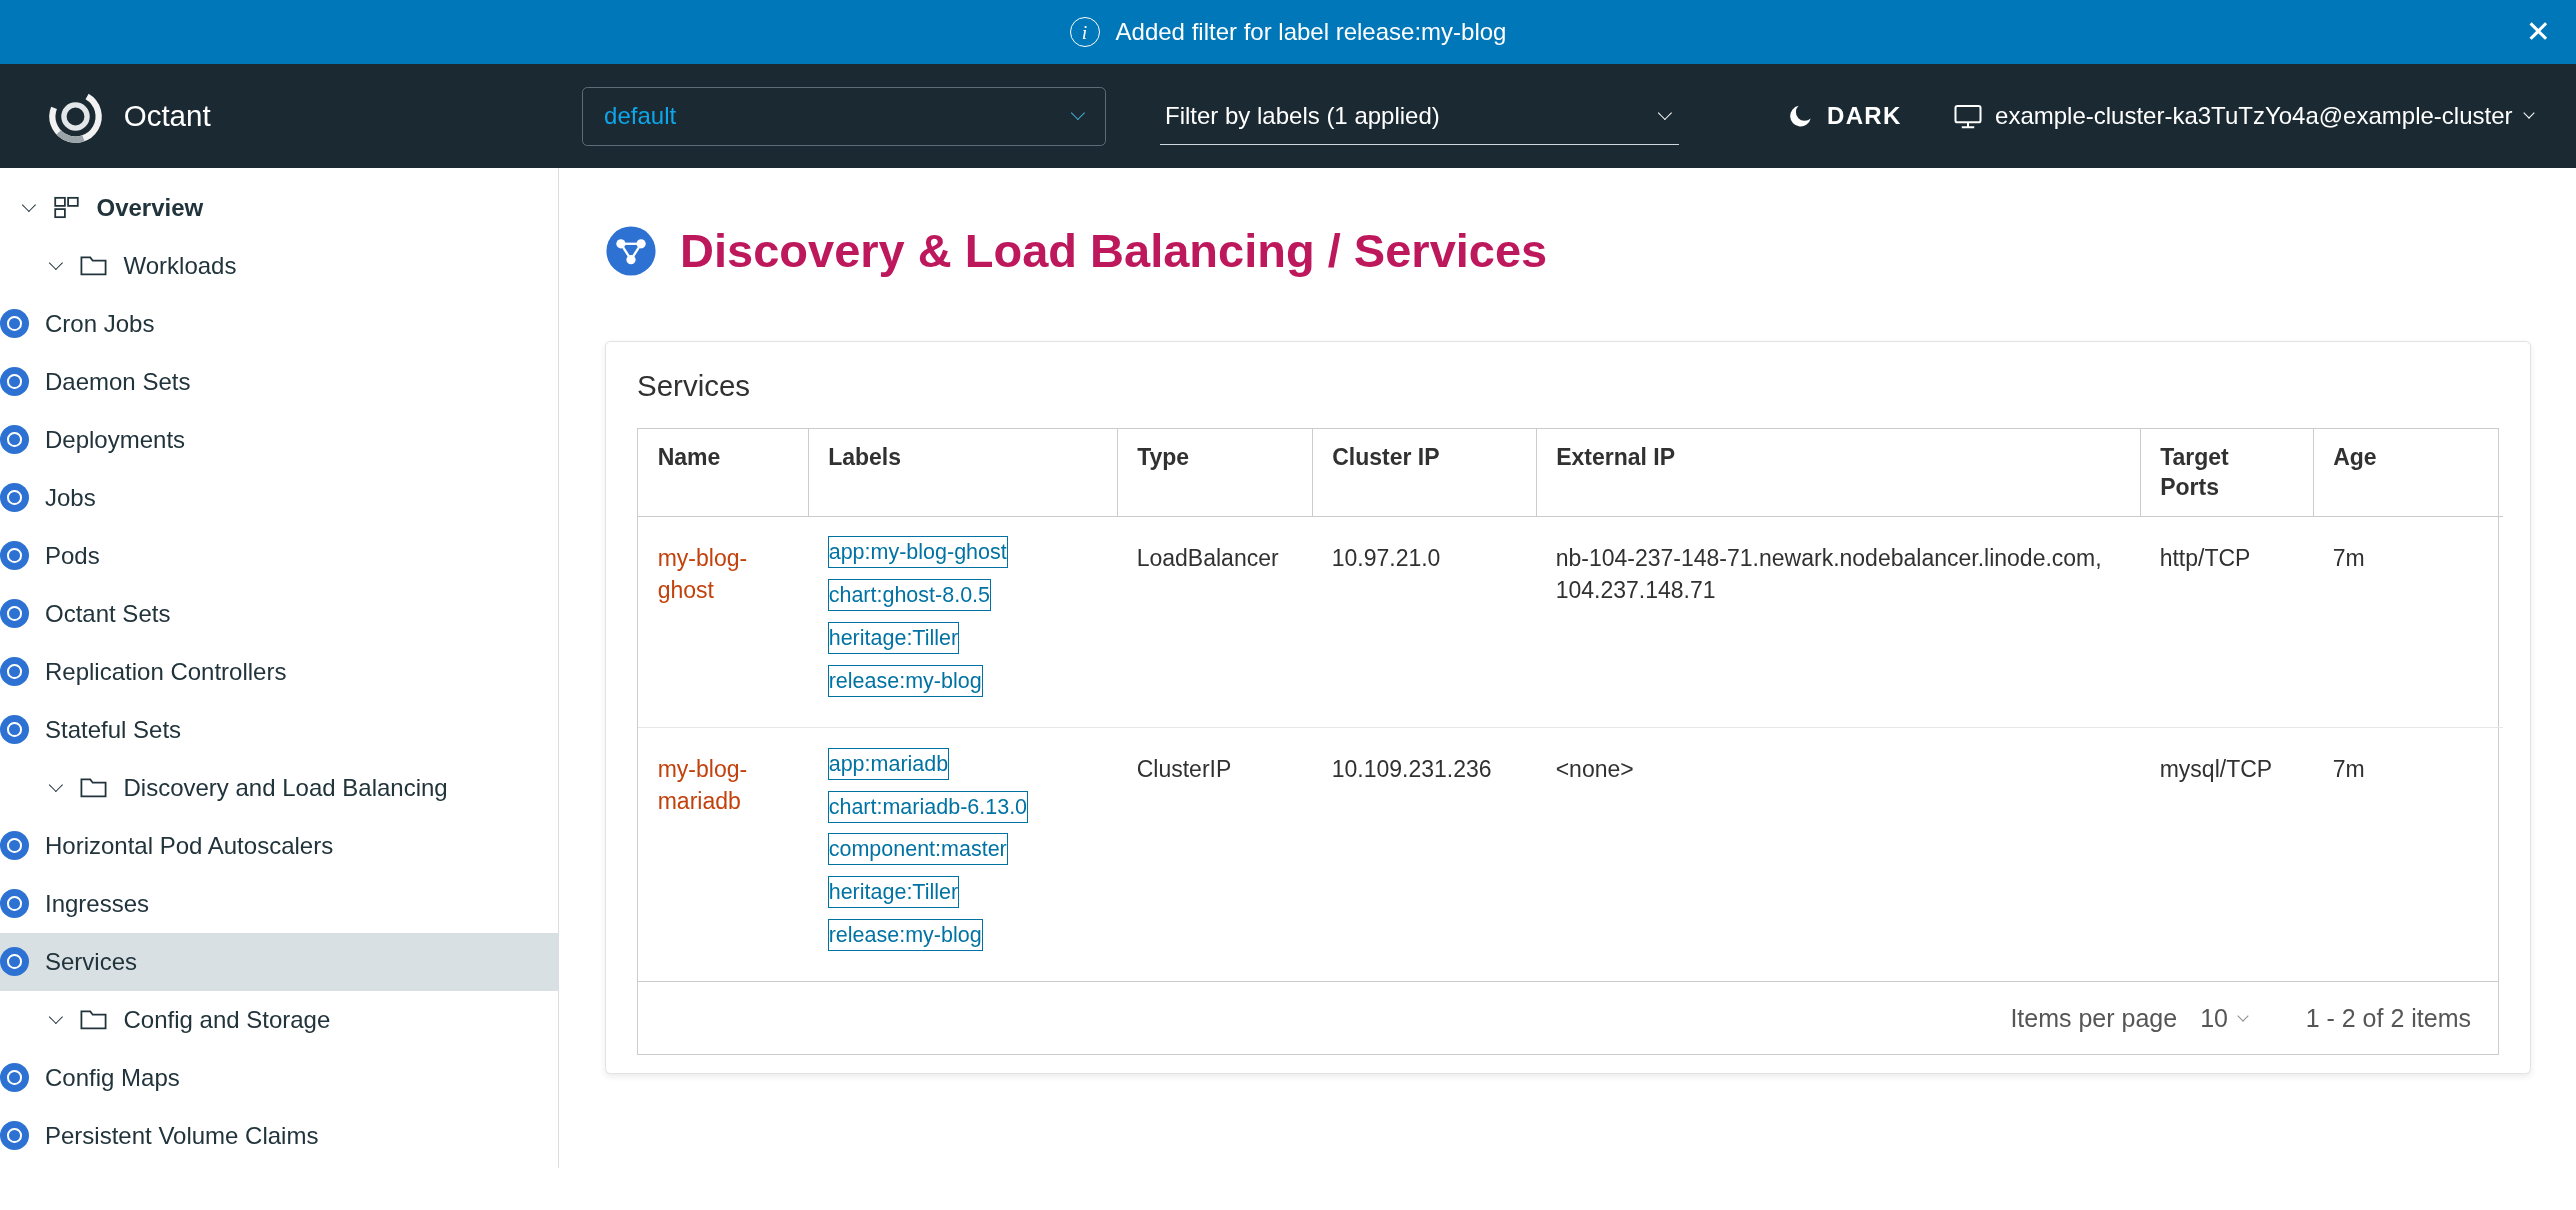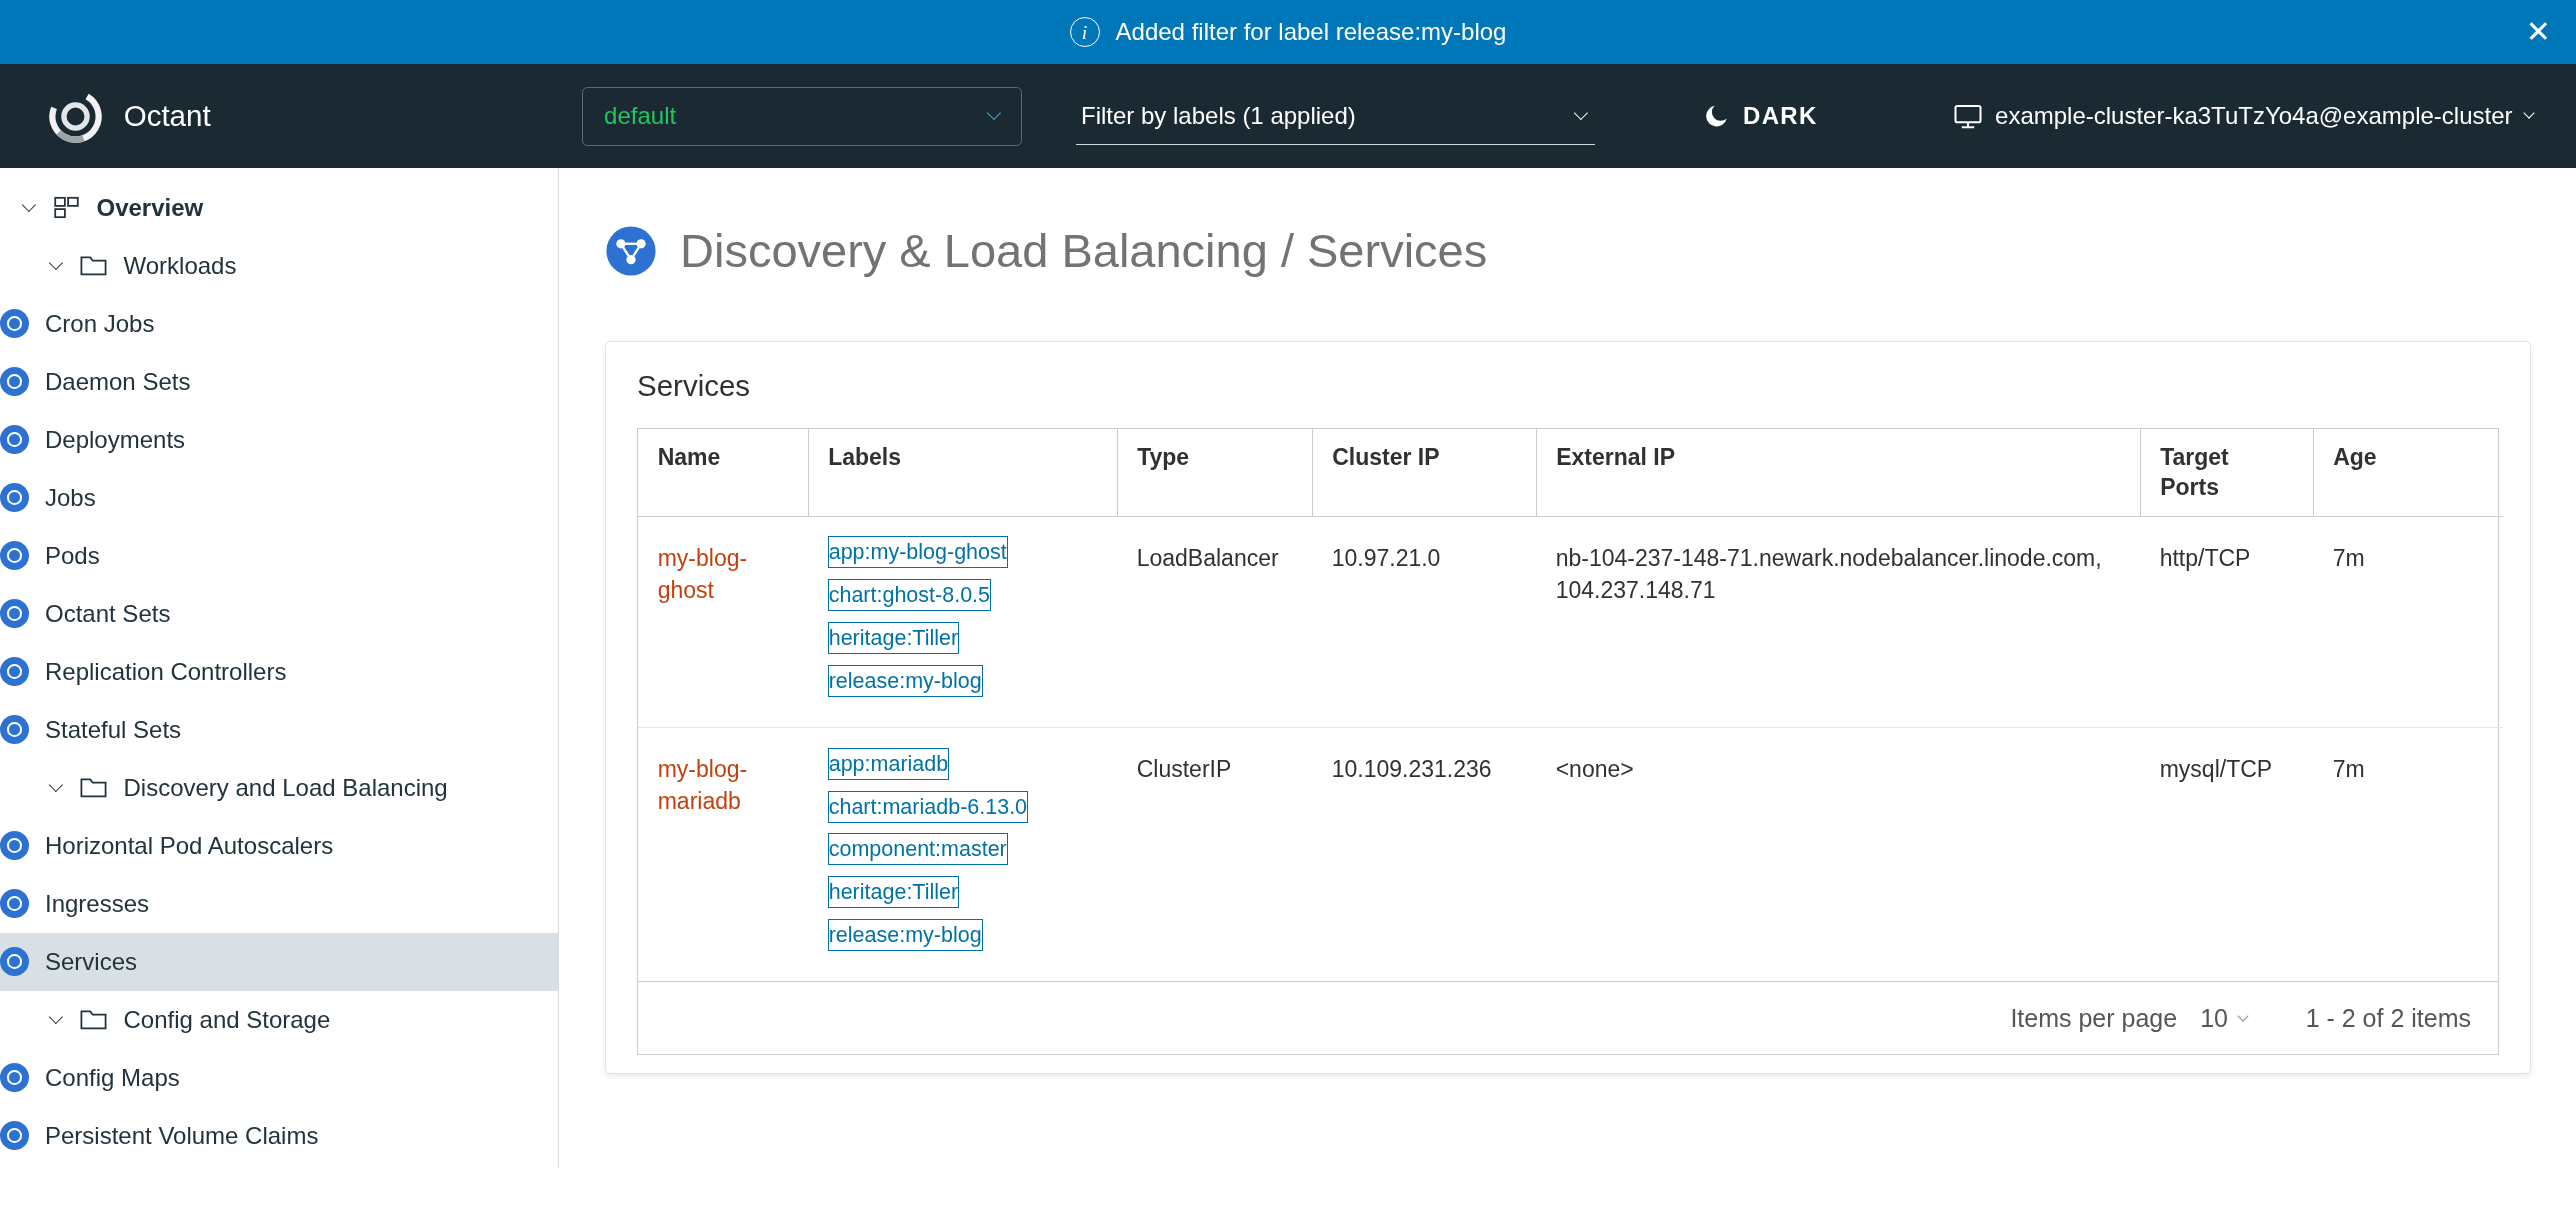--- a/index.html
+++ b/index.html
@@ -34,24 +34,24 @@
   .logo { margin-left: 47px; width: 57px; height: 57px; flex-shrink: 0; }
   .app-name { margin-left: 19.7px; font-size: 29.5px; font-weight: 400; color: #fff; }
 
   .chev {
     width: 9.8px; height: 9.8px; display: inline-block;
     border-right: 1.8px solid currentColor; border-bottom: 1.8px solid currentColor;
     transform: rotate(45deg); margin-top: -5.4px;
   }
 
   .ns-select {
-    margin-left: 371px; width: 440px; height: 59px;
+    margin-left: 371px; width: 524px; height: 59px;
     border: 0.9px solid #5a6d78; border-radius: 5.4px;
     display: flex; align-items: center; padding: 0 21.5px;
-    color: #22c55e; font-size: 24px; cursor: pointer;
+    color: #0ea5e9; font-size: 24px; cursor: pointer;
   }
   .ns-select .chev { margin-left: auto; color: #49afd9; }
 
   .filter-select {
     margin-left: 54px; width: 519px; height: 57px;
     border-bottom: 0.9px solid #cfd8dc;
     display: flex; align-items: center; padding: 0 9px 0 5.4px;
     font-size: 24px; color: #fff; cursor: pointer;
   }
   .filter-select .chev { margin-left: auto; color: #fff; }
@@ -92,21 +92,21 @@
   .res-icon::after {
     content: ""; position: absolute; inset: 7.2px;
     border: 2.7px solid #fff; border-radius: 50%;
   }
   .mono-icon { flex-shrink: 0; display: flex; }
 
   
   .main { flex: 1; padding: 55px 45px 0 46px; background: #fff; overflow: hidden; }
 
   .page-title { display: flex; align-items: center; gap: 23px; }
-  .page-title h1 { font-size: 47px; font-weight: 400; color: #737373; }
+  .page-title h1 { font-size: 47px; font-weight: 700; color: #be185d; }
 
   .card {
     margin-top: 63px; border: 0.9px solid #dfe3e6; border-radius: 5.4px;
     box-shadow: 0 2.7px 6.3px rgba(0,0,0,0.08);
     padding: 27px 31px 18px; background: #fff;
   }
   .card-title { font-size: 29.5px; font-weight: 400; color: #313131; }
 
   .datagrid { margin-top: 25px; border: 0.9px solid #cccccc; }
   table { width: 100%; border-collapse: collapse; table-layout: fixed; font-size: 23px; color: #313131; }

